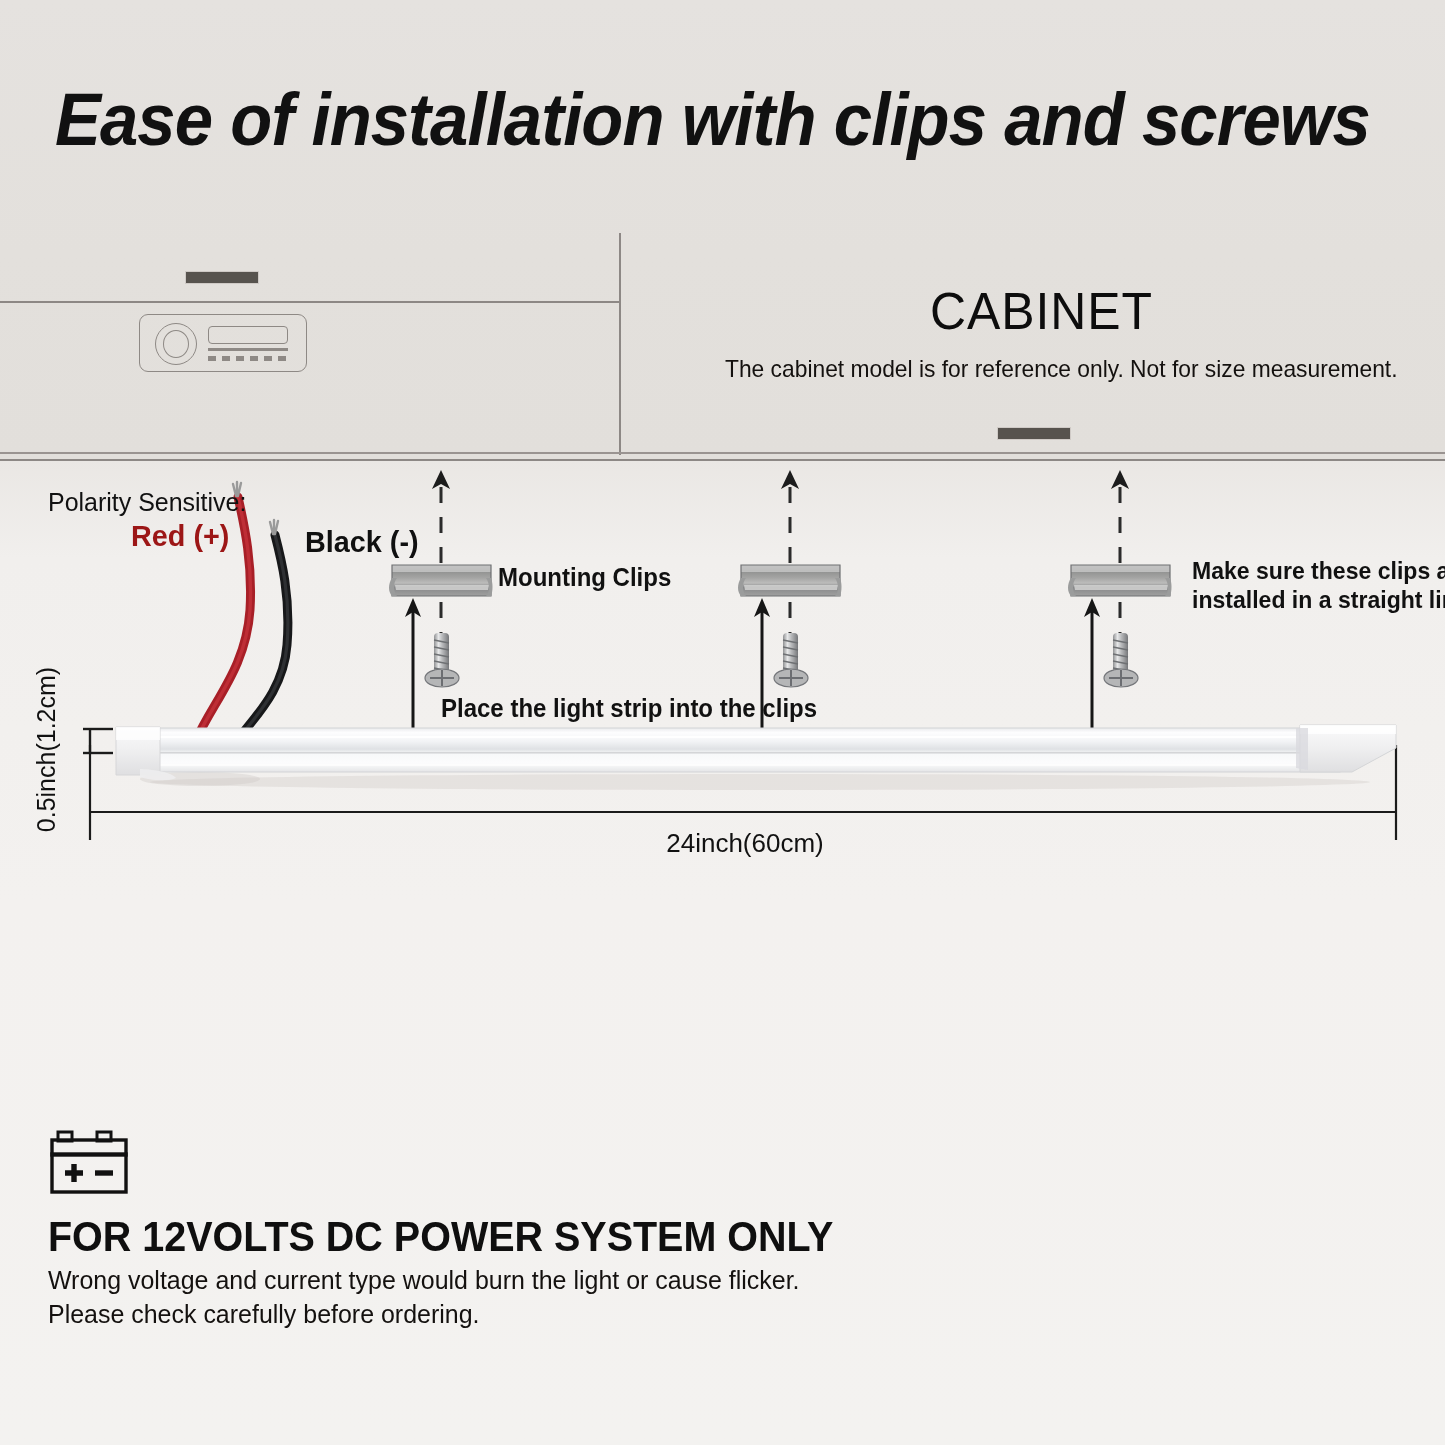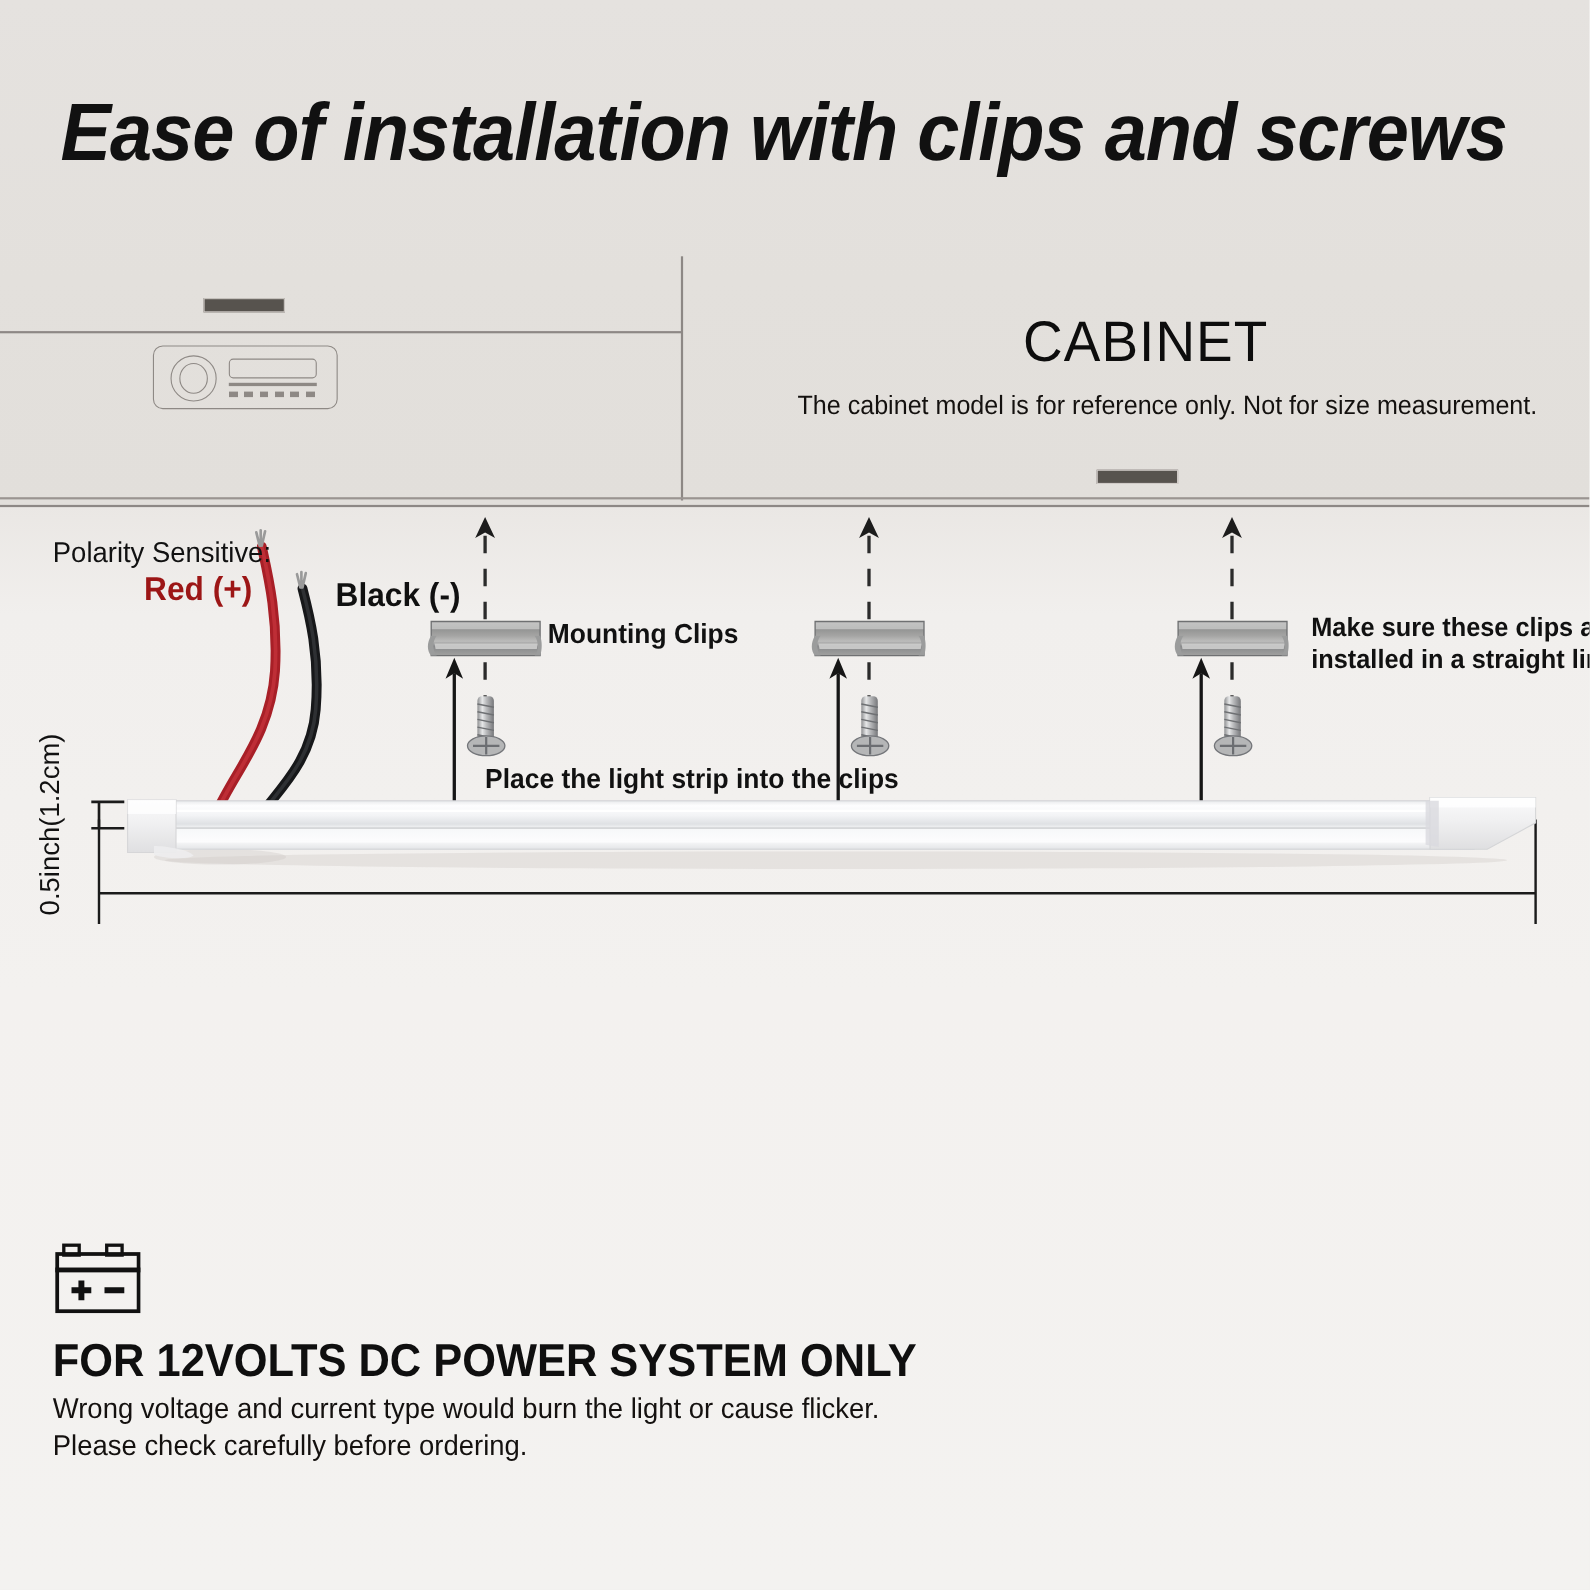--- a/index.html
+++ b/index.html
@@ -287,20 +287,21 @@
     <path d="M116,727 L160,727 L160,740 L116,740 Z" fill="#ffffff" opacity=".75"></path>
 
     <path d="M140,769 C150,769 172,772 176,778 C168,782 148,780 140,777 Z" fill="#ededee" opacity=".9"></path>
 
     <path d="M1300,725 L1396,725 L1396,748 L1352,772 L1300,772 Z" fill="url(#capGrad)" stroke="#d4d5d7" stroke-width="1"></path>
     <path d="M1300,725 L1396,725 L1396,734 L1300,734 Z" fill="#ffffff" opacity=".8"></path>
     <path d="M1296,728 L1308,728 L1308,770 L1296,768 Z" fill="#d9dade" opacity=".8"></path>
   </svg>
 
   <div class="dim-v">0.5inch(1.2cm)</div>
+  <div class="dim-h">24inch(60cm)</div>
 
   <svg class="battery" viewBox="0 0 78 68">
     <rect x="8" y="4" width="14" height="9" fill="none" stroke="#111" stroke-width="3"></rect>
     <rect x="47" y="4" width="14" height="9" fill="none" stroke="#111" stroke-width="3"></rect>
     <rect x="2" y="12" width="74" height="15" fill="none" stroke="#111" stroke-width="3.4"></rect>
     <rect x="2" y="26" width="74" height="38" fill="none" stroke="#111" stroke-width="3.4"></rect>
     <path d="M15,45 L33,45 M24,36 L24,54" stroke="#111" stroke-width="5.4" stroke-linecap="butt"></path>
     <path d="M45,45 L63,45" stroke="#111" stroke-width="5.4" stroke-linecap="butt"></path>
   </svg>
   <span class="hidden-txt">+</span>

